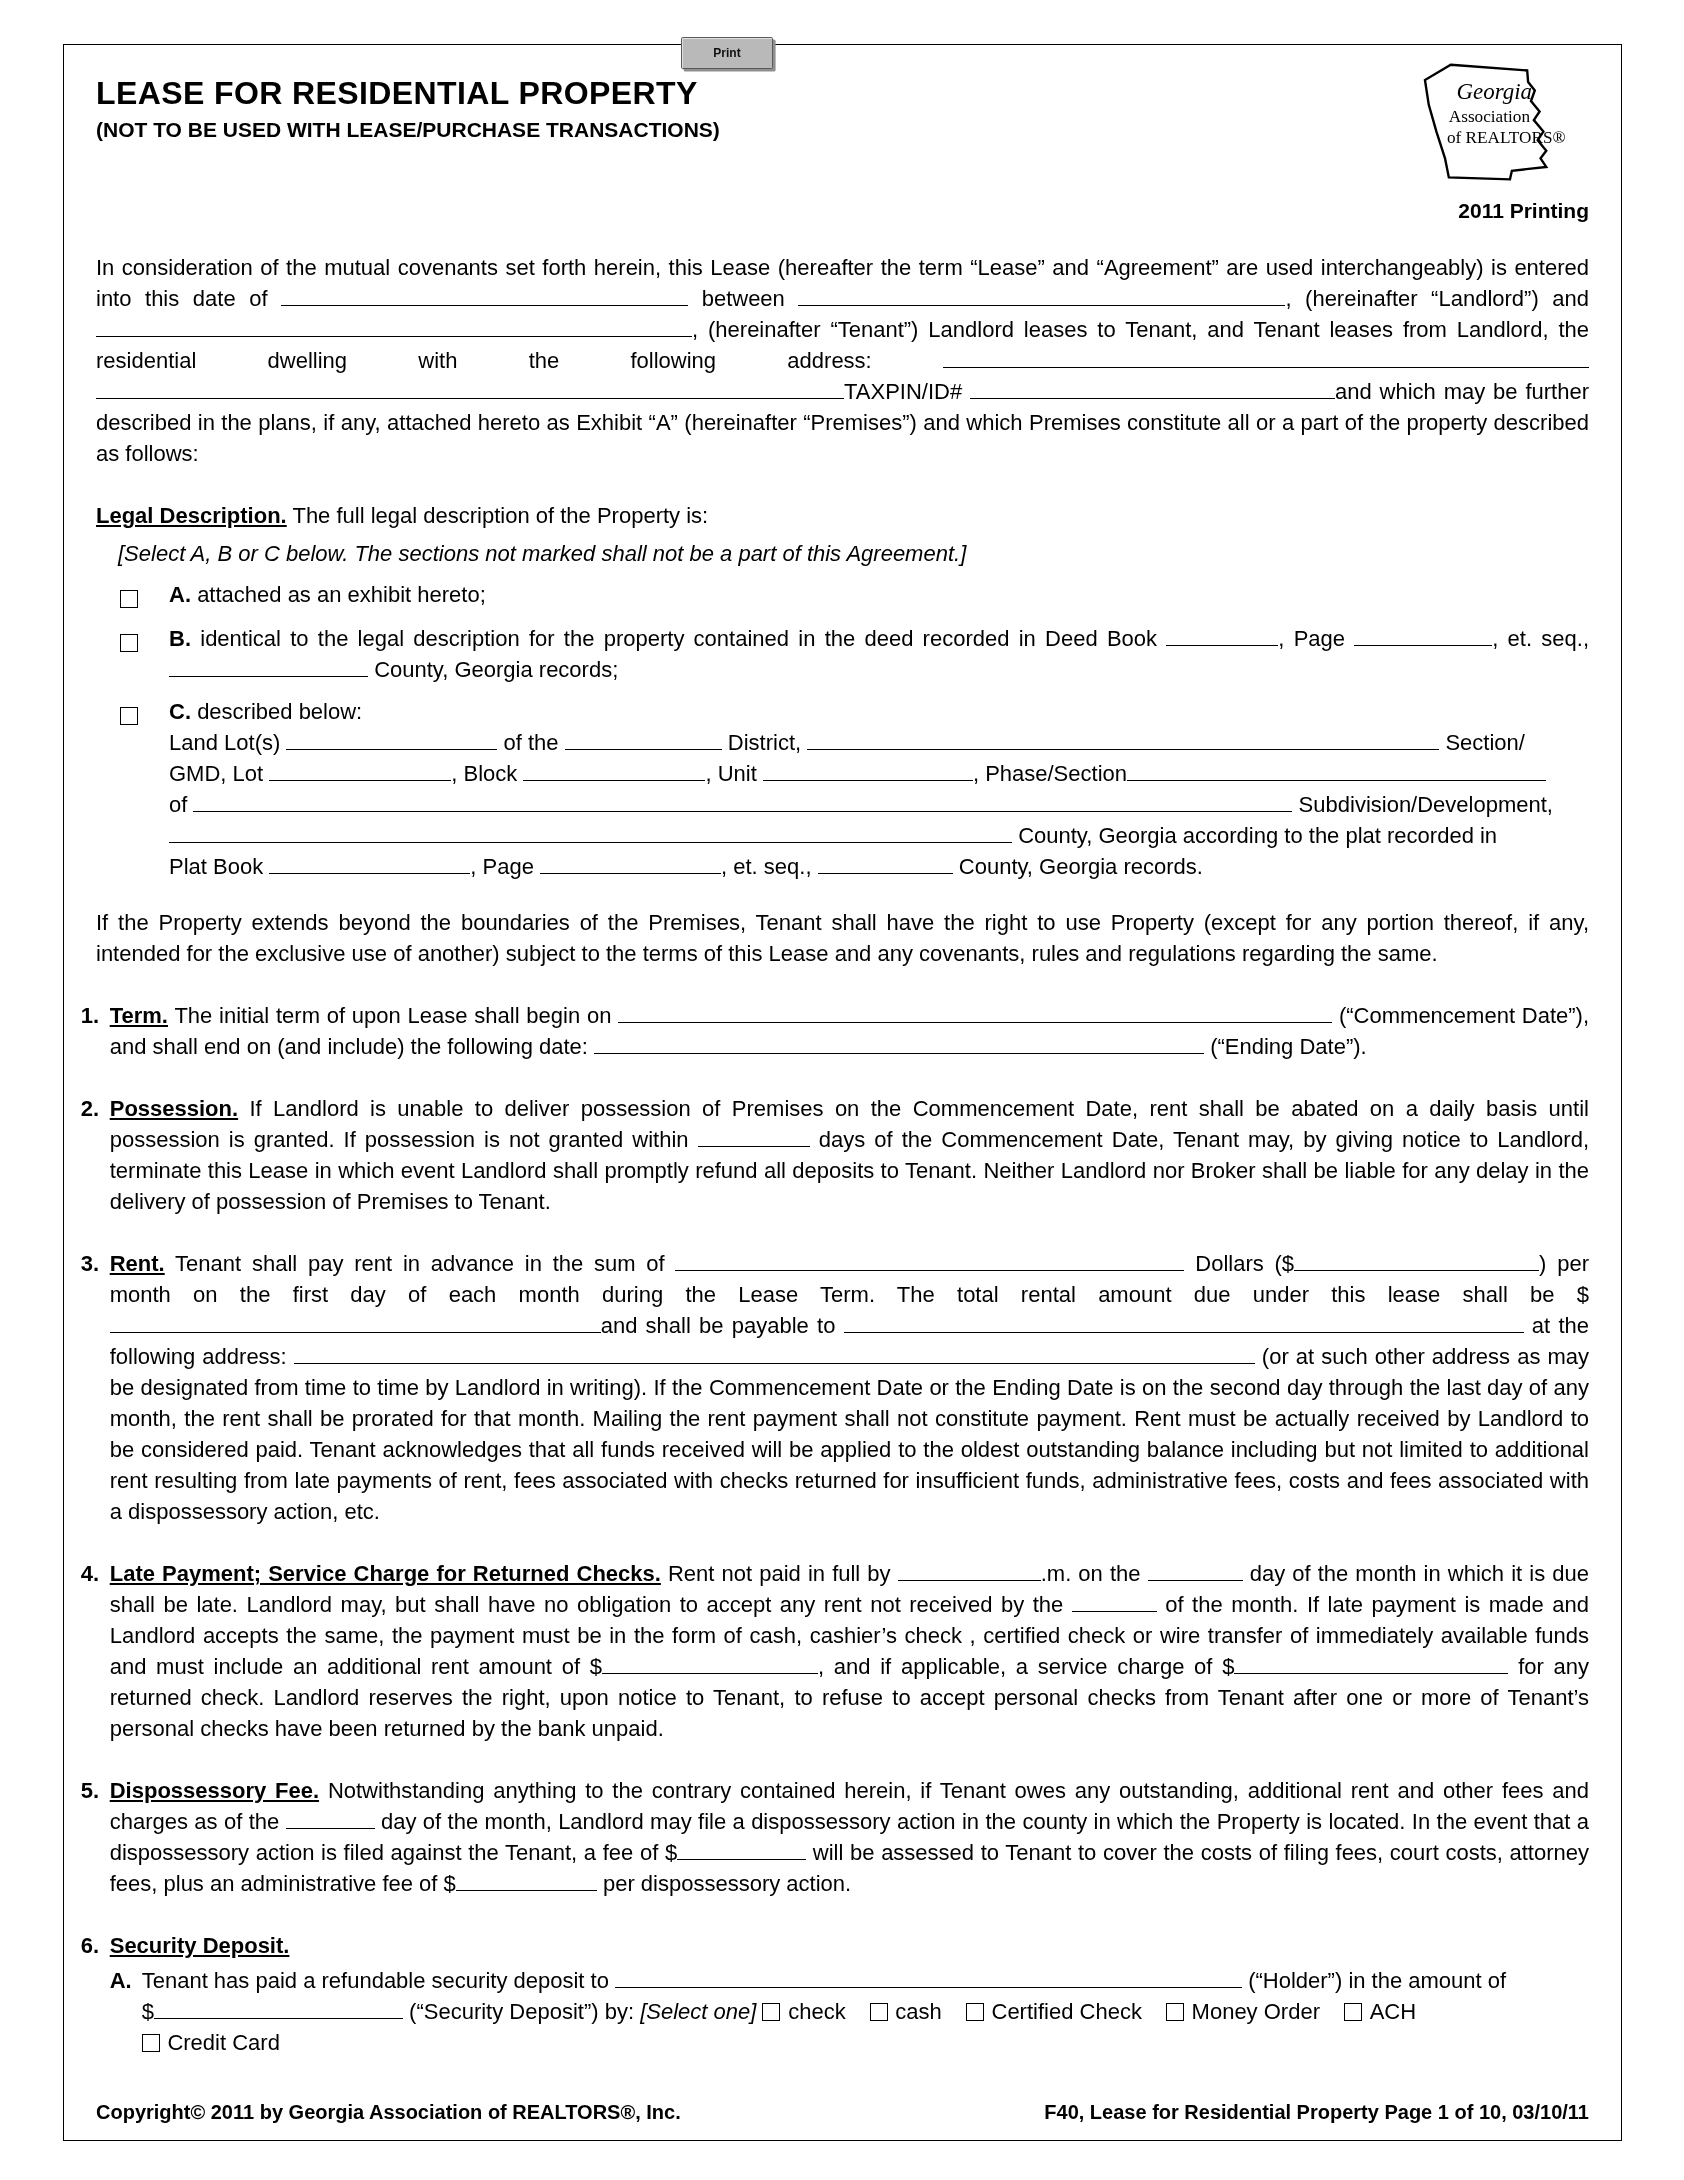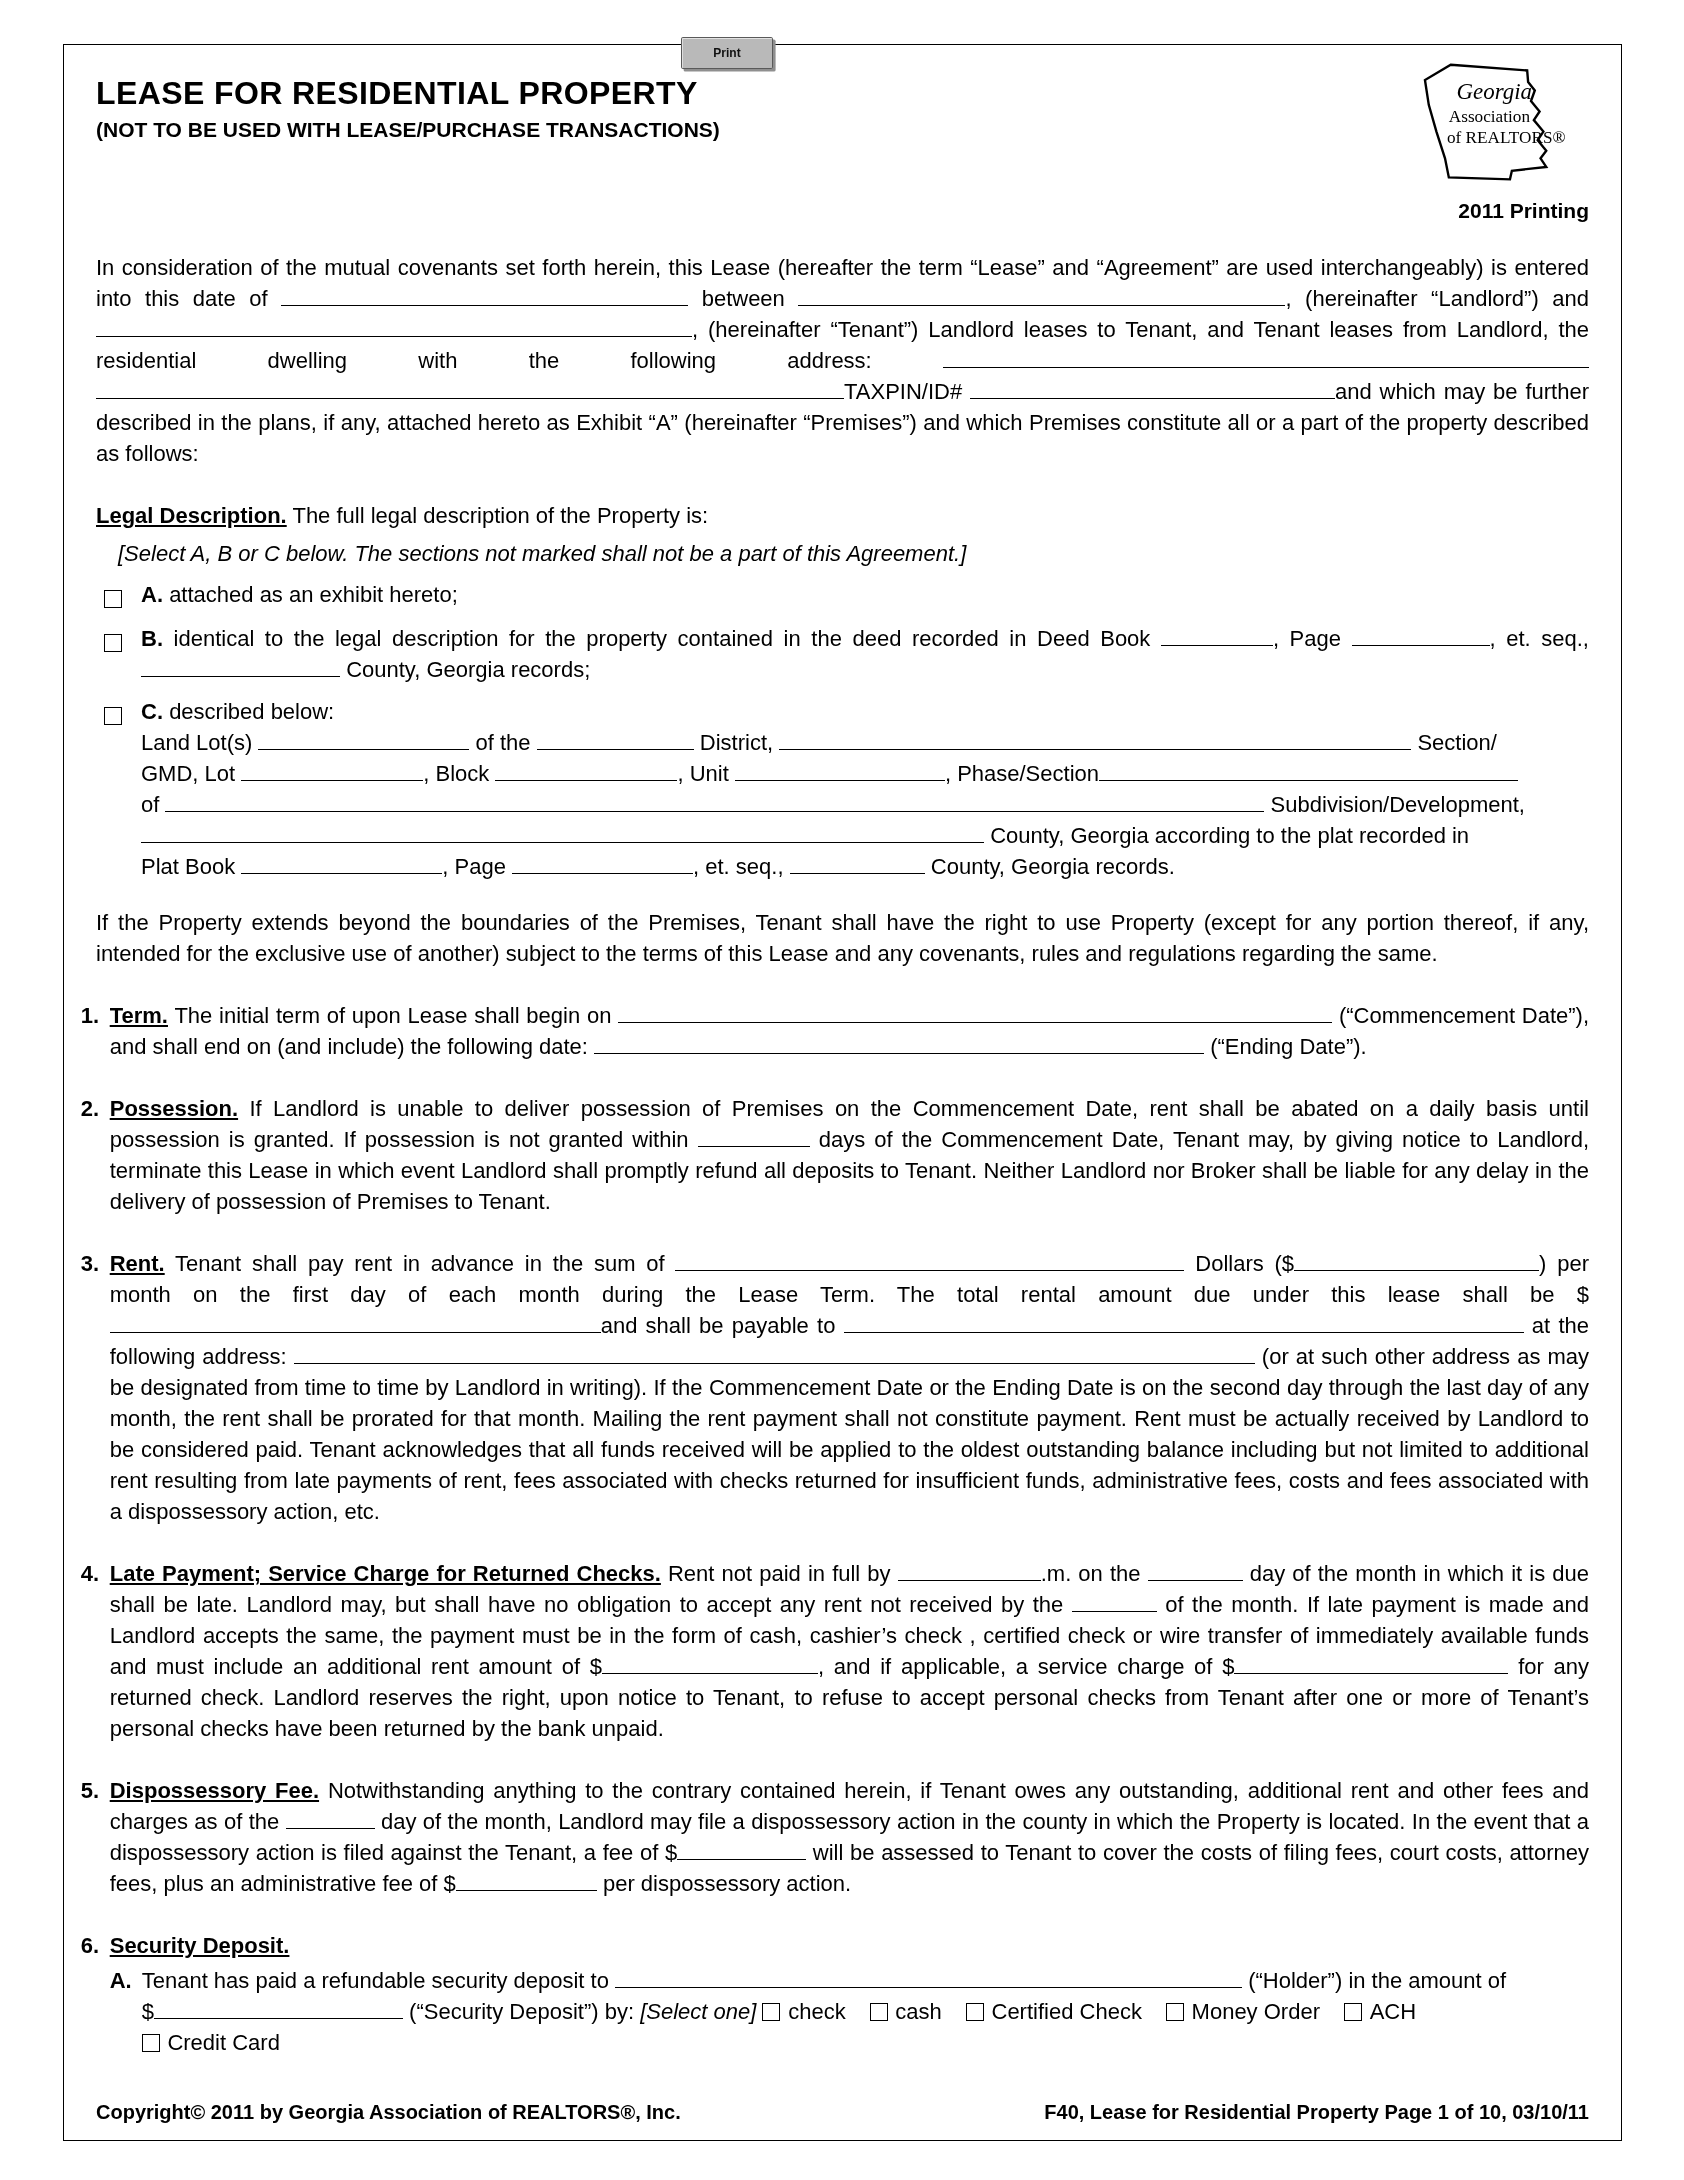--- a/index.html
+++ b/index.html
@@ -34,21 +34,21 @@
   .para { margin-top:25.6px; }
   .j { text-align:justify; }
   .b { font-weight:bold; }
   .bu { font-weight:bold; text-decoration:underline; }
   .it { font-style:italic; }
 
   .blank { display:inline-block; height:12.8px; border-bottom:1.7px solid #000; }
 
   .legal { margin-top:31px; }
   .legal-note { margin-left:22px; margin-top:7px; }
-  .opt { display:flex; margin-top:10.2px; margin-left:8px; }
+  .opt { display:flex; margin-top:10.2px; margin-left:24px;gap:12px; }
   .cbc { flex:0 0 37px; padding-top:3.4px; }
   .obody { flex:1; }
   .cline { }
 
   .cb { display:inline-block; width:18px; height:18px; border:1.7px solid #000; vertical-align:-2.6px; background:#fff; }
   .cbitem { margin-right:24px; white-space:nowrap; }
   .cbitem .cb { margin-right:7.7px; }
 
   .sec { display:flex; margin-left:-15.3px; margin-top:31px; }
   .sec > .num { flex:0 0 29px; font-weight:bold; }

